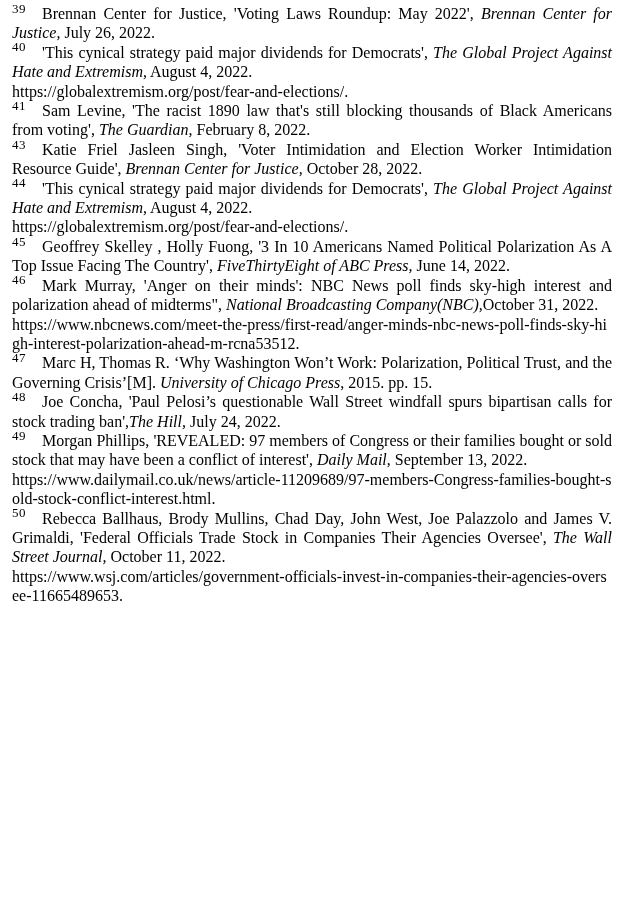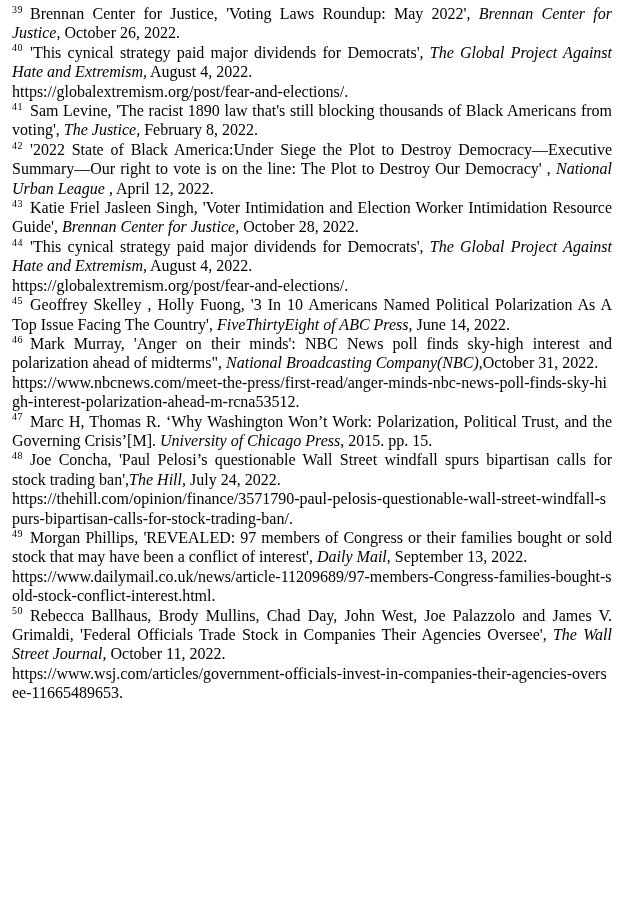--- a/index.html
+++ b/index.html
@@ -22,46 +22,45 @@
     font-family: "Liberation Serif", "DejaVu Serif", serif;
     font-size: 16px;
     line-height: 19.4px;
     text-align: justify;
   }
   p.footnote {
     margin: 0;
     padding: 0;
   }
   sup.fn-num {
-    font-size: 10px;
+    font-size: 13px;
     line-height: 0;
     vertical-align: super;
-    margin-right: 7px;
+    margin-right: 16px;
     letter-spacing: 0.5px;
   }
   .fn-url {
     display: block;
     word-break: break-all;
     text-align: justify;
   }
   i {
     font-style: italic;
   }
 </style>
 </head>
 <body>
 
 <div class="page">
   <div id="footnote-list">
-      <p class="footnote"><sup class="fn-num">39</sup><span>Brennan Center for Justice, 'Voting Laws Roundup: May 2022', </span><i>Brennan Center for Justice,</i><span> October 26, 2022.</span></p>
+      <p class="footnote"><sup class="fn-num">39</sup><span>Brennan Center for Justice, 'Voting Laws Roundup: May 2022', </span><i>Brennan Center for Justice,</i><span> July 26, 2022.</span></p>
       <p class="footnote"><sup class="fn-num">40</sup><span>'This cynical strategy paid major dividends for Democrats', </span><i>The Global Project Against Hate and Extremism,</i><span> August 4, 2022.</span><span class="fn-url">https://globalextremism.org/post/fear-and-elections/.</span></p>
-      <p class="footnote"><sup class="fn-num">41</sup><span>Sam Levine, 'The racist 1890 law that's still blocking thousands of Black Americans from voting', </span><i>The Justice,</i><span> February 8, 2022.</span></p>
-      <p class="footnote"><sup class="fn-num">42</sup><span>'2022 State of Black America:Under Siege the Plot to Destroy Democracy—Executive Summary—Our right to vote is on the line: The Plot to Destroy Our Democracy' , </span><i>National Urban League</i><span> , April 12, 2022.</span></p>
+      <p class="footnote"><sup class="fn-num">41</sup><span>Sam Levine, 'The racist 1890 law that's still blocking thousands of Black Americans from voting', </span><i>The Guardian,</i><span> February 8, 2022.</span></p>
       <p class="footnote"><sup class="fn-num">43</sup><span>Katie Friel Jasleen Singh, 'Voter Intimidation and Election Worker Intimidation Resource Guide', </span><i>Brennan Center for Justice,</i><span> October 28, 2022.</span></p>
       <p class="footnote"><sup class="fn-num">44</sup><span>'This cynical strategy paid major dividends for Democrats', </span><i>The Global Project Against Hate and Extremism,</i><span> August 4, 2022.</span><span class="fn-url">https://globalextremism.org/post/fear-and-elections/.</span></p>
       <p class="footnote"><sup class="fn-num">45</sup><span>Geoffrey Skelley , Holly Fuong, '3 In 10 Americans Named Political Polarization As A Top Issue Facing The Country', </span><i>FiveThirtyEight of ABC Press,</i><span> June 14, 2022.</span></p>
       <p class="footnote"><sup class="fn-num">46</sup><span>Mark Murray, 'Anger on their minds': NBC News poll finds sky-high interest and polarization ahead of midterms", </span><i>National Broadcasting Company(NBC),</i><span>October 31, 2022.</span><span class="fn-url">https://www.nbcnews.com/meet-the-press/first-read/anger-minds-nbc-news-poll-finds-sky-high-interest-polarization-ahead-m-rcna53512.</span></p>
       <p class="footnote"><sup class="fn-num">47</sup><span>Marc H, Thomas R. ‘Why Washington Won’t Work: Polarization, Political Trust, and the Governing Crisis’[M]. </span><i>University of Chicago Press</i><span>, 2015. pp. 15.</span></p>
-      <p class="footnote"><sup class="fn-num">48</sup><span>Joe Concha, 'Paul Pelosi’s questionable Wall Street windfall spurs bipartisan calls for stock trading ban',</span><i>The Hill,</i><span> July 24, 2022.</span><span class="fn-url">https://thehill.com/opinion/finance/3571790-paul-pelosis-questionable-wall-street-windfall-spurs-bipartisan-calls-for-stock-trading-ban/.</span></p>
+      <p class="footnote"><sup class="fn-num">48</sup><span>Joe Concha, 'Paul Pelosi’s questionable Wall Street windfall spurs bipartisan calls for stock trading ban',</span><i>The Hill,</i><span> July 24, 2022.</span></p>
       <p class="footnote"><sup class="fn-num">49</sup><span>Morgan Phillips, 'REVEALED: 97 members of Congress or their families bought or sold stock that may have been a conflict of interest', </span><i>Daily Mail</i><span>, September 13, 2022.</span><span class="fn-url">https://www.dailymail.co.uk/news/article-11209689/97-members-Congress-families-bought-sold-stock-conflict-interest.html.</span></p>
       <p class="footnote"><sup class="fn-num">50</sup><span>Rebecca Ballhaus, Brody Mullins, Chad Day, John West, Joe Palazzolo and James V. Grimaldi, 'Federal Officials Trade Stock in Companies Their Agencies Oversee', </span><i>The Wall Street Journal,</i><span> October 11, 2022.</span><span class="fn-url">https://www.wsj.com/articles/government-officials-invest-in-companies-their-agencies-oversee-11665489653.</span></p>
     </div>
 </div>
 
 </body></html>

